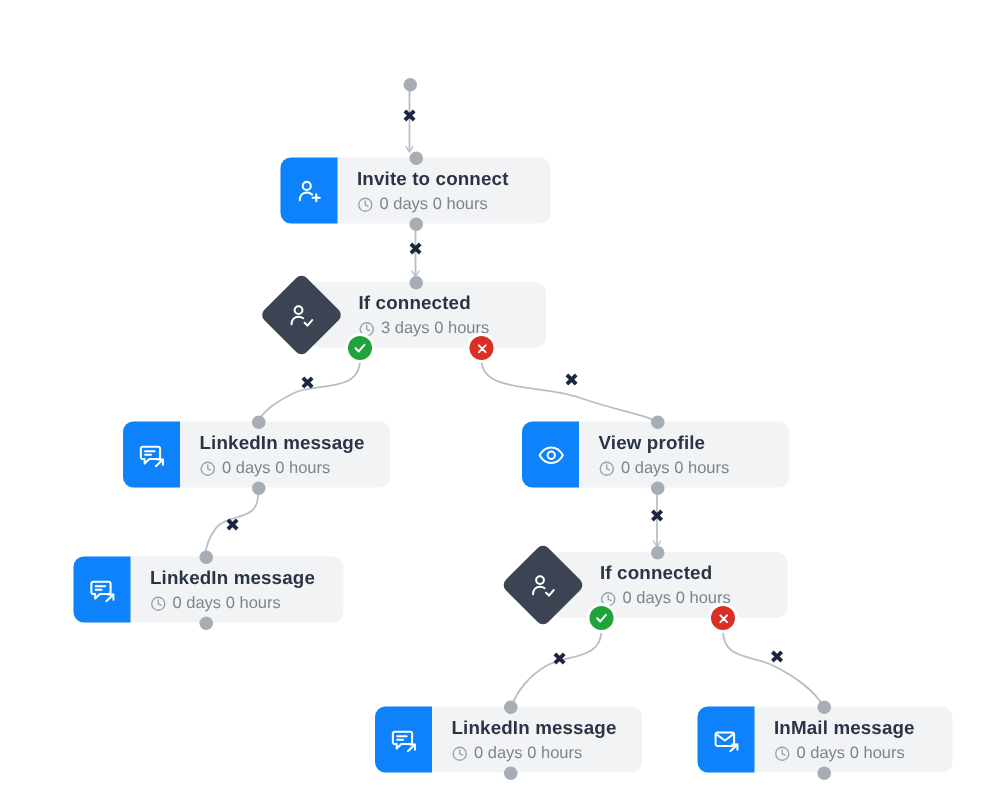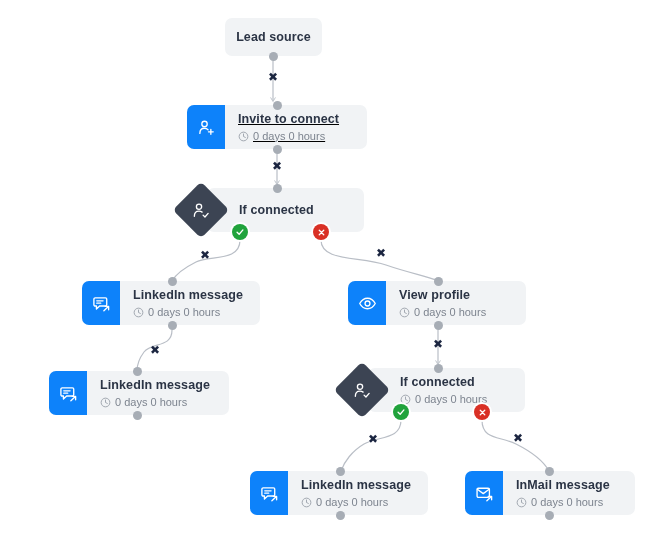--- a/index.html
+++ b/index.html
@@ -119,28 +119,23 @@
       <path d="M172,330 C172,348 152,342 144,352 C138,360 137,366 137,371" marker-end="url(#arw)"></path>
 
       <path d="M438,330 L438,363" marker-end="url(#arw)"></path>
 
       <path d="M401,420 C401,440 378,436 364,444 C352,451 344,462 341,471" marker-end="url(#arw)"></path>
 
       <path d="M482,420 C482,440 500,436 516,444 C532,452 544,462 549,471" marker-end="url(#arw)"></path>
     </g>
   </svg>
 
-  <div class="node plain" style="left:225px;top:18px;width:97px;height:38px;">
-    <div class="body">
-      <div class="title">Lead source</div>
-    </div>
-  </div>
   <div class="dot" style="left:269px;top:52px;"></div>
 
-  <div class="node" style="left:187px;top:105px;width:180px;height:44px;text-decoration:underline;">
+  <div class="node" style="left:187px;top:105px;width:180px;height:44px;">
     <div class="tile">
       <svg width="19" height="19" viewBox="0 0 24 24" fill="none" stroke="#fff" stroke-width="1.7" stroke-linecap="round" stroke-linejoin="round">
         <circle cx="9.5" cy="7.5" r="3.4"></circle>
         <path d="M3.6,19.5 C3.6,15.4 6.2,13 9.5,13 C11.3,13 12.8,13.7 13.9,14.8"></path>
         <path d="M17.5,14.5 L17.5,20.5 M14.5,17.5 L20.5,17.5"></path>
       </svg>
     </div>
     <div class="body">
       <div class="title">Invite to connect</div>
       <div class="sub">
@@ -153,20 +148,29 @@
         <span>0 days 0 hours</span>
       </div>
     </div>
   </div>
   <div class="dot" style="left:273px;top:101px;"></div>
   <div class="dot" style="left:273px;top:145px;"></div>
 
   <div class="node" style="left:207px;top:188px;width:157px;height:44px;background:#f1f3f5;">
     <div class="body" style="padding-left:32px;">
       <div class="title">If connected</div>
+      <div class="sub">
+        <span class="clock">
+          <svg width="11" height="11" viewBox="0 0 24 24" fill="none" stroke="#9aa1aa" stroke-width="2">
+            <circle cx="12" cy="12" r="9.5"></circle>
+              <path d="M12,6.5 L12,12 L16,14" stroke-linecap="round"></path>
+          </svg>
+        </span>
+        <span>3 days 0 hours</span>
+      </div>
     </div>
   </div>
   <div class="diamond" style="left:181px;top:190px;">
     <span>
       <svg width="19" height="19" viewBox="0 0 24 24" fill="none" stroke="#fff" stroke-width="1.7" stroke-linecap="round" stroke-linejoin="round">
         <circle cx="9.5" cy="7" r="3.3"></circle>
         <path d="M3.6,19 C3.6,15 6.2,12.6 9.5,12.6 C11,12.6 12.3,13 13.4,13.8"></path>
         <path d="M14.6,17.6 L17,20 L21,15.4"></path>
       </svg>
     </span>

